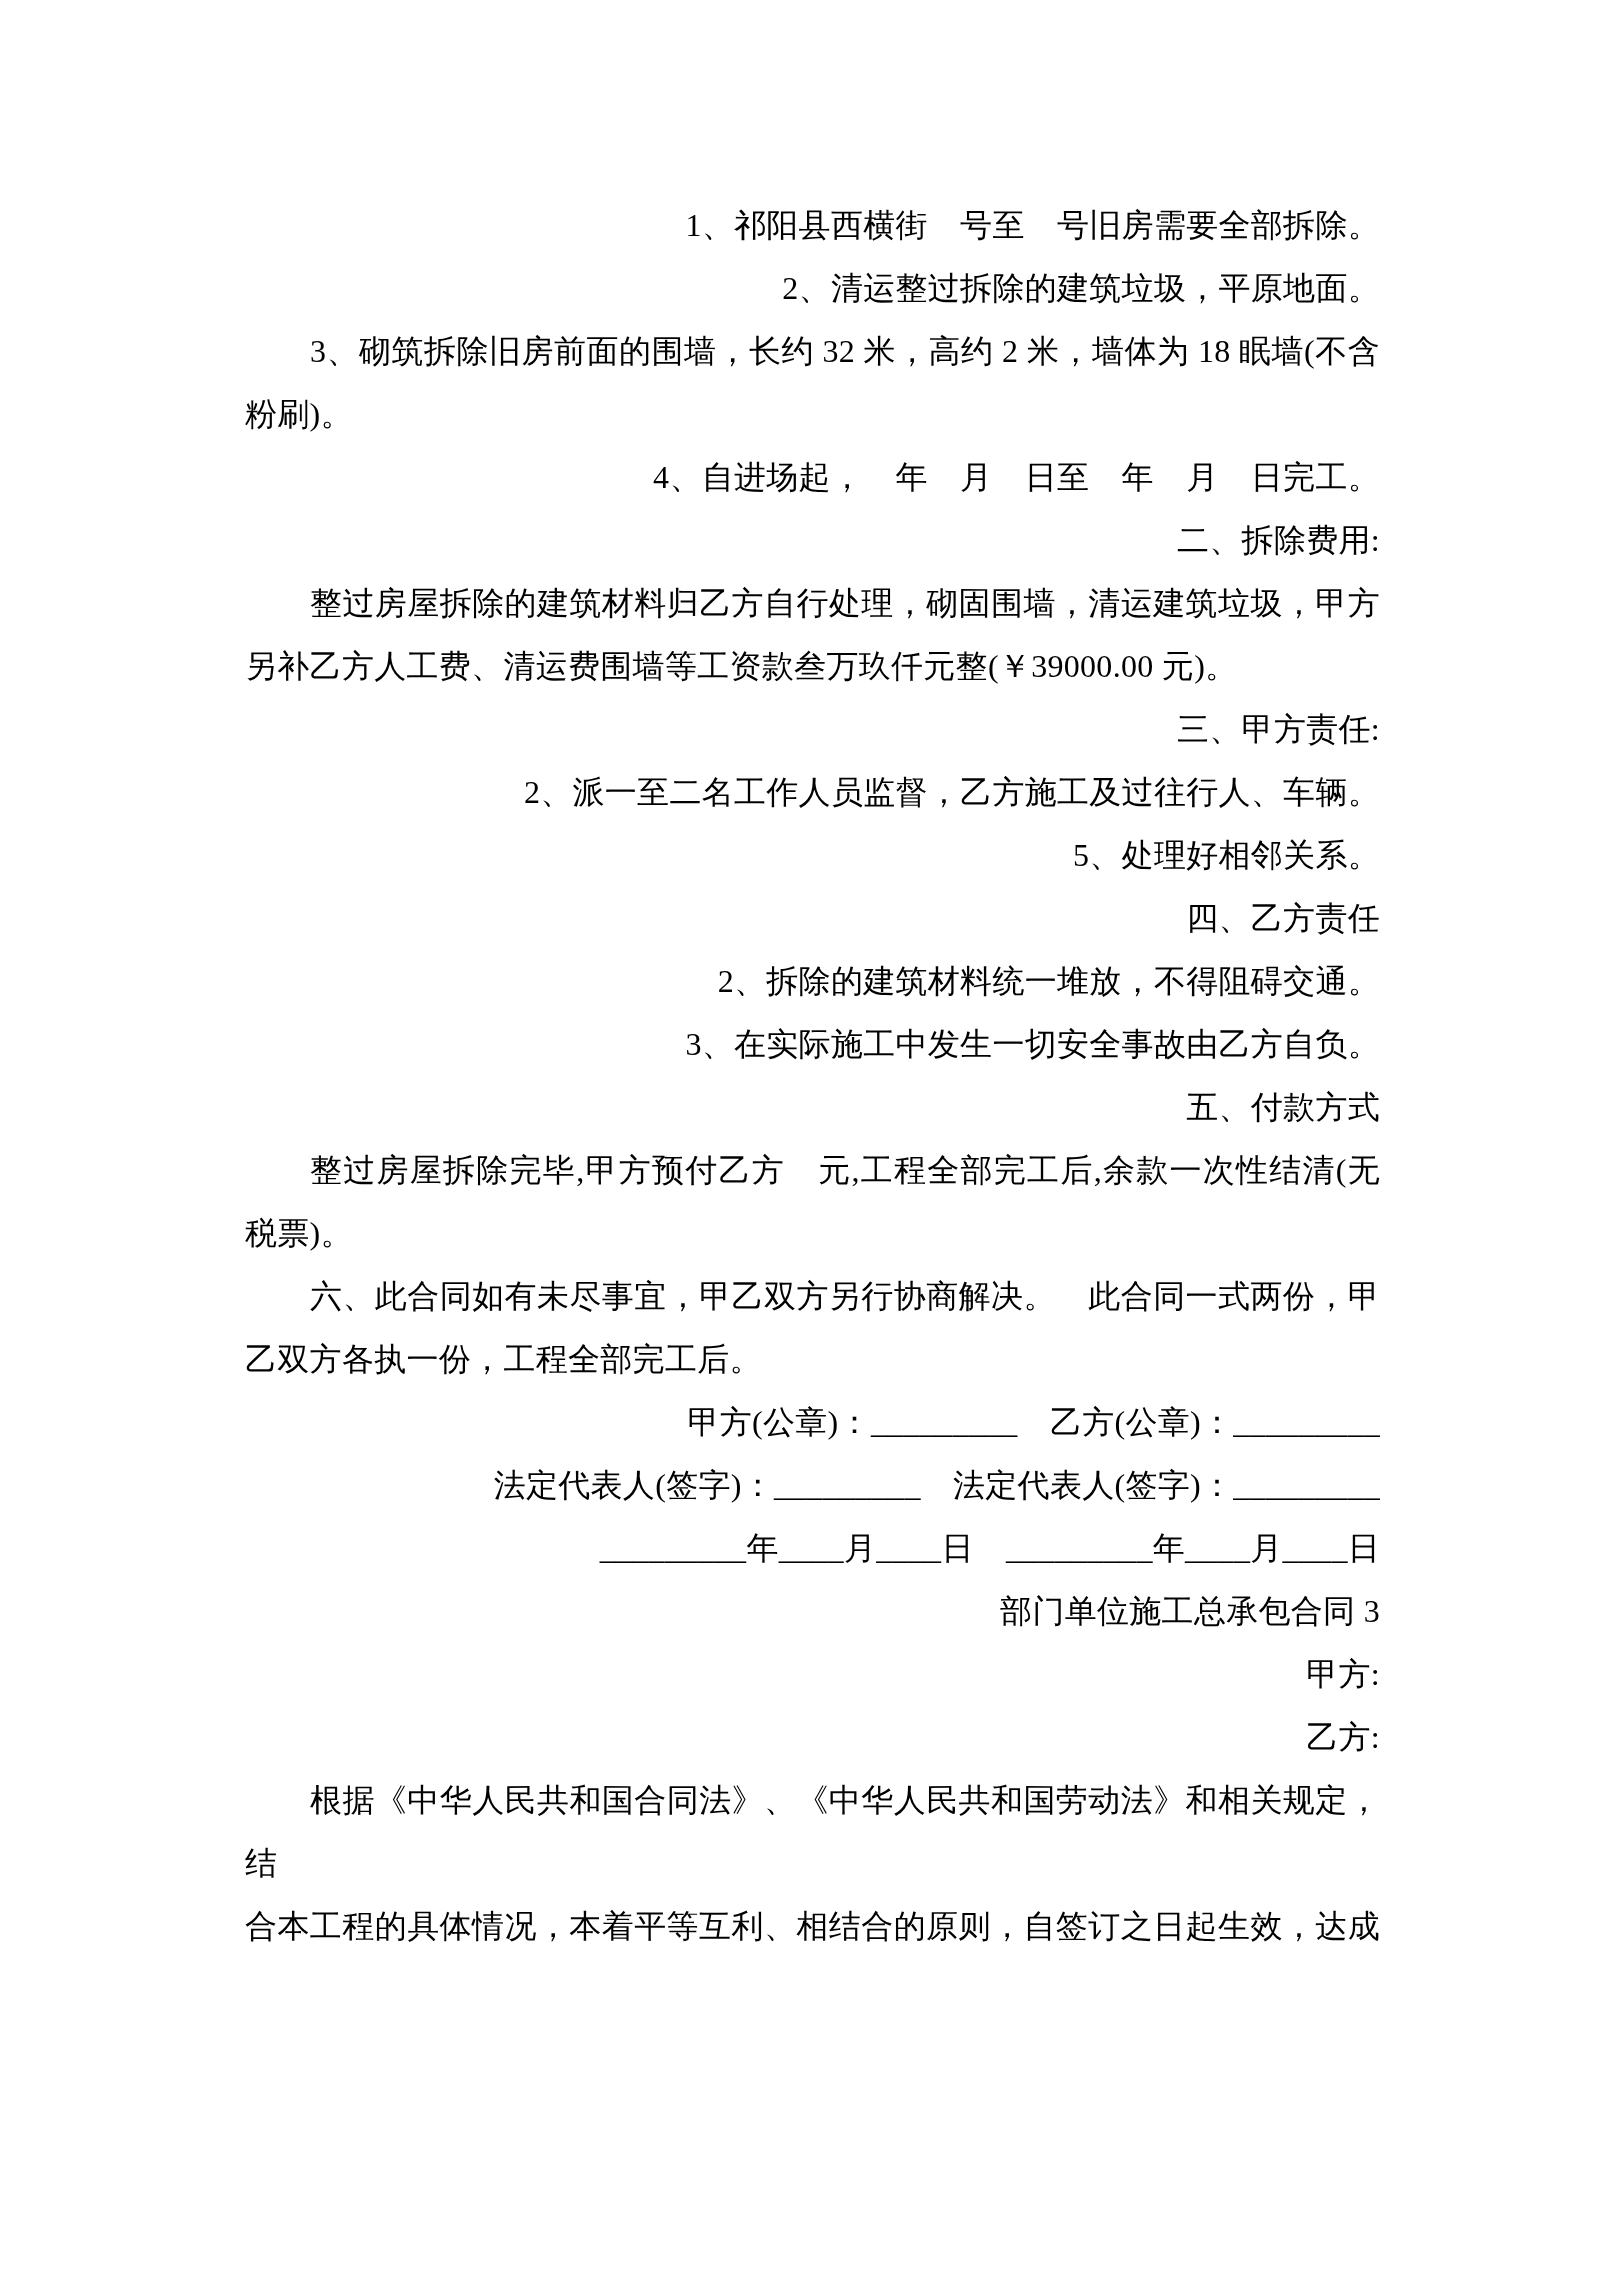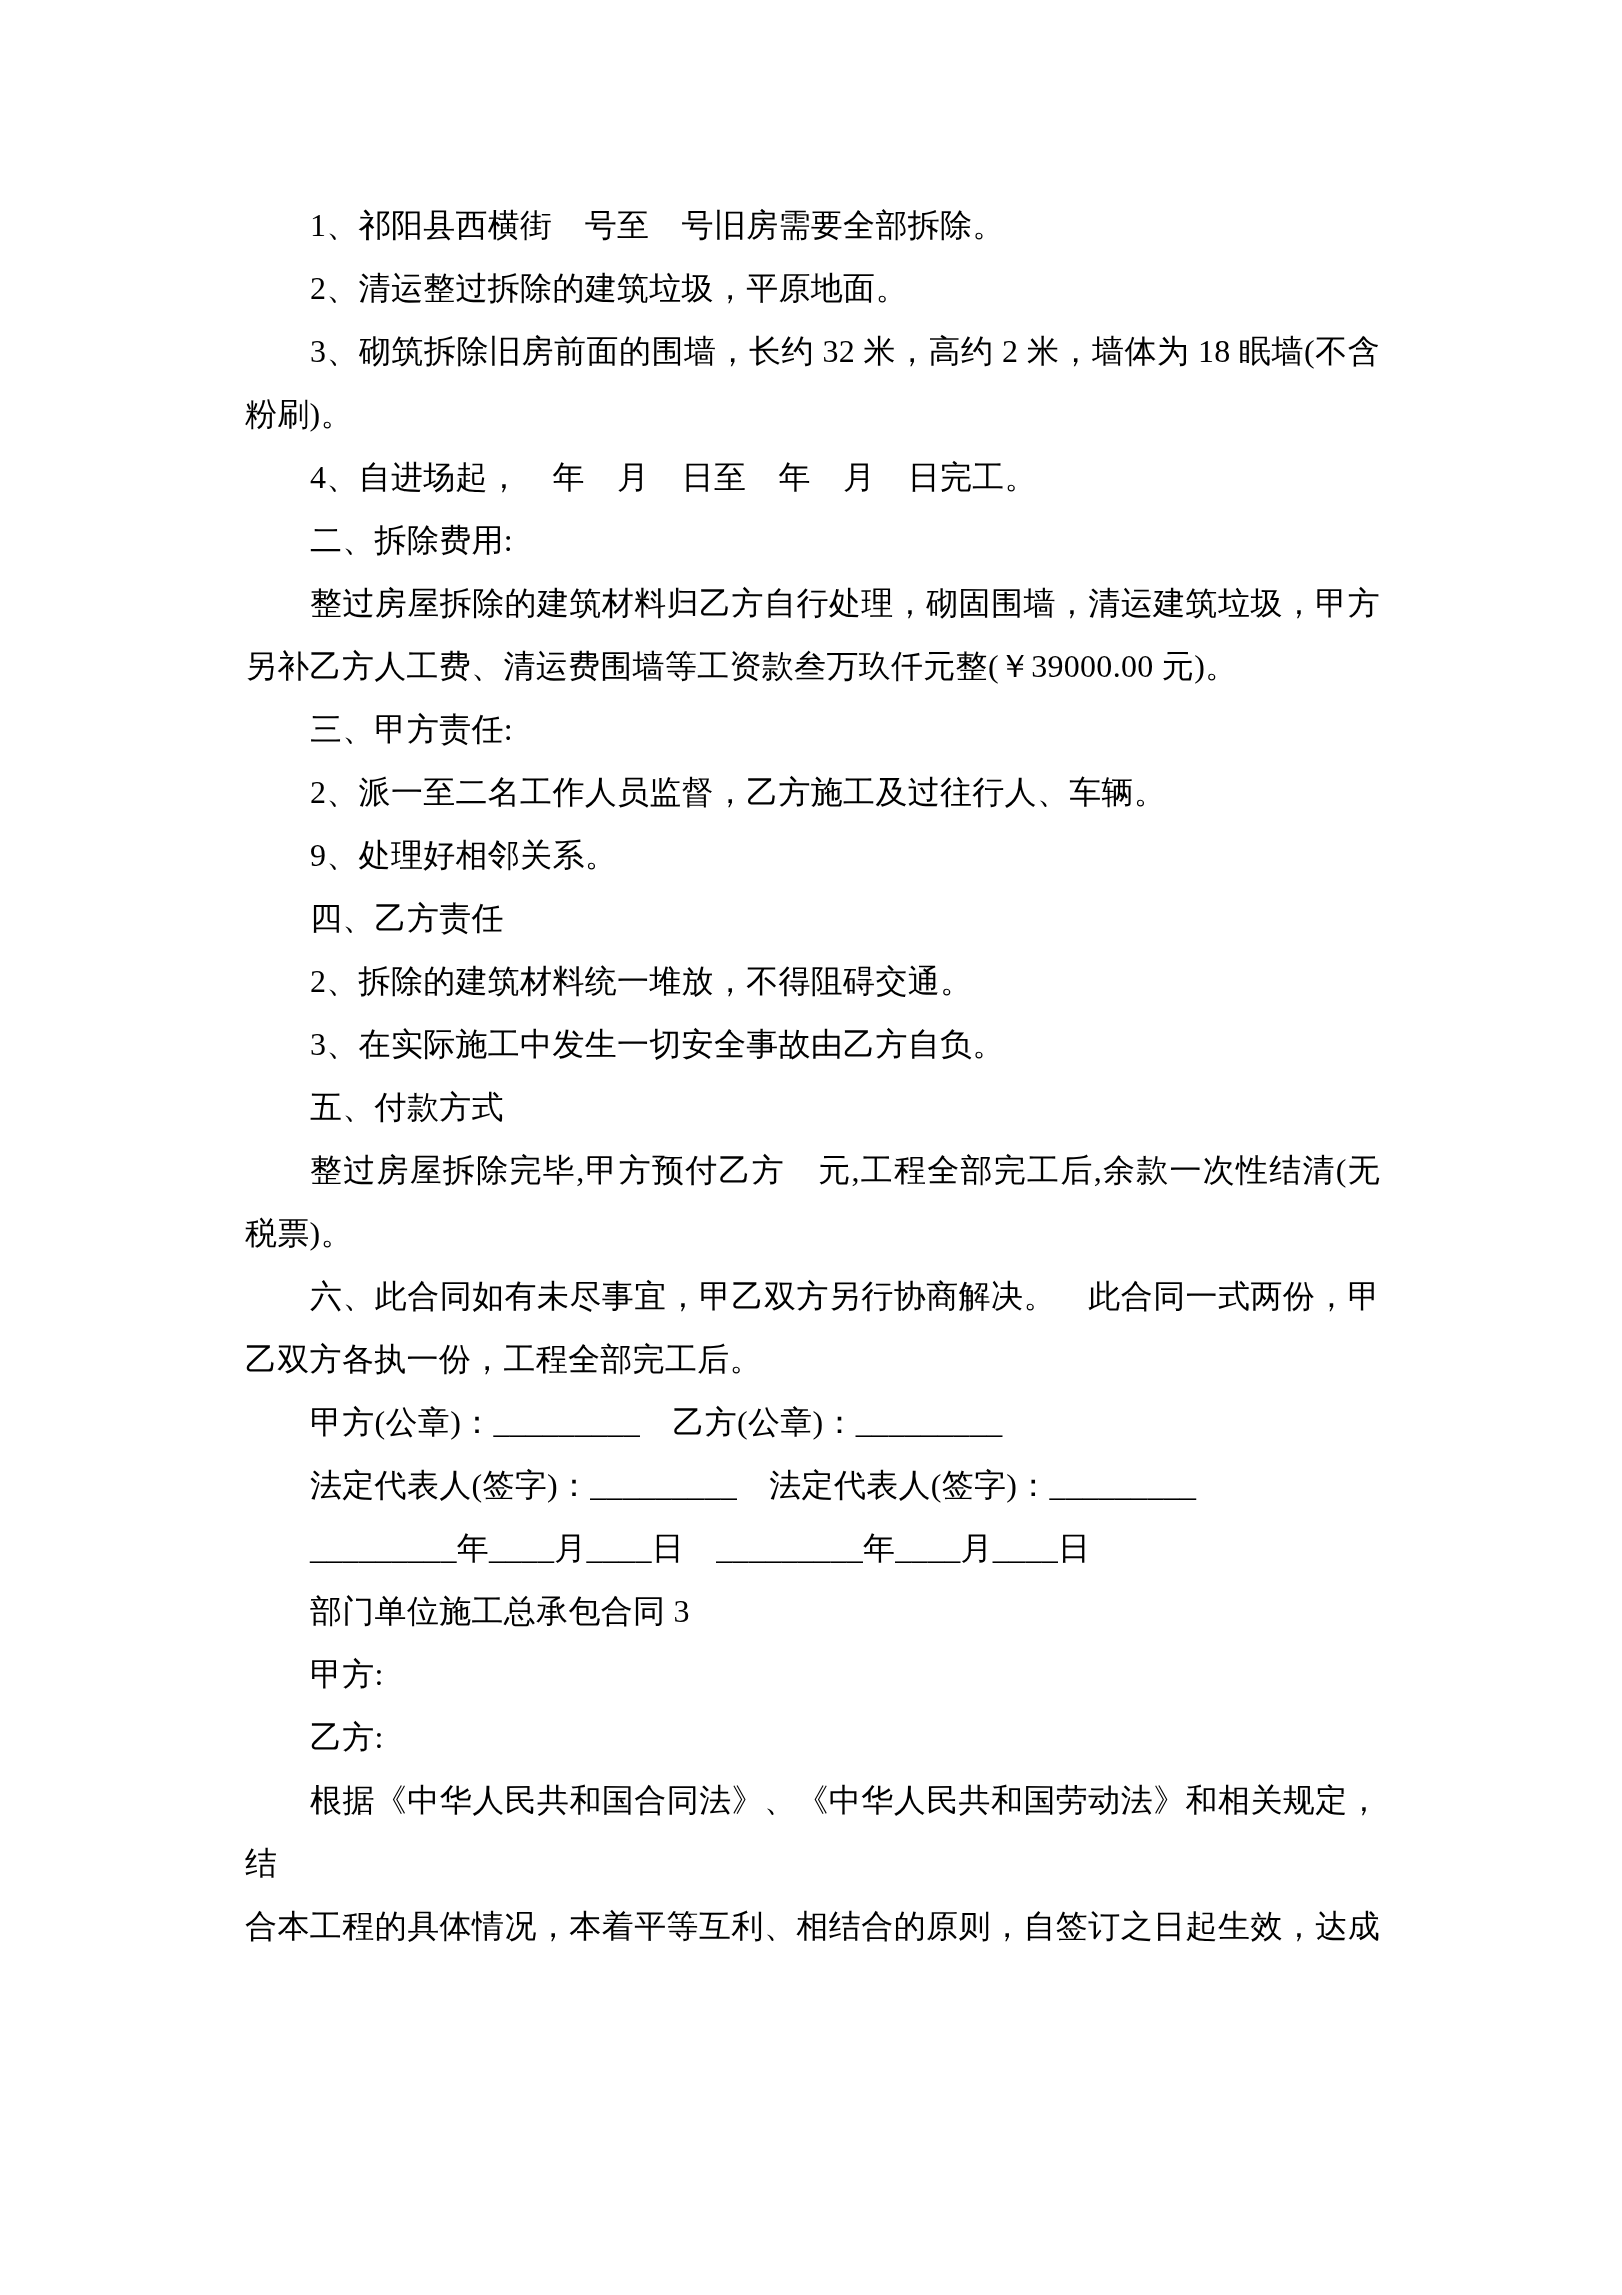--- a/index.html
+++ b/index.html
@@ -25,20 +25,21 @@
   }
   .line {
     font-size: 32px;
     line-height: 63px;
     white-space: pre;
     text-align: left;
     letter-spacing: 0.3px;
   }
   .line.indent {
     text-indent: 65px;
+    text-align: right;
   }
   .line.just {
     white-space: normal;
     text-align: justify;
     text-align-last: justify;
     text-justify: inter-ideograph;
     font-family: Liberation Serif, serif;
   }
 </style>
 </head>
@@ -49,21 +50,21 @@
     <div class="line indent">1、祁阳县西横街　号至　号旧房需要全部拆除。</div>
     <div class="line indent">2、清运整过拆除的建筑垃圾，平原地面。</div>
     <div class="line indent just">3、砌筑拆除旧房前面的围墙，长约 32 米，高约 2 米，墙体为 18 眠墙(不含</div>
     <div class="line">粉刷)。</div>
     <div class="line indent">4、自进场起，　年　月　日至　年　月　日完工。</div>
     <div class="line indent">二、拆除费用:</div>
     <div class="line indent just">整过房屋拆除的建筑材料归乙方自行处理，砌固围墙，清运建筑垃圾，甲方</div>
     <div class="line">另补乙方人工费、清运费围墙等工资款叁万玖仟元整(￥39000.00 元)。</div>
     <div class="line indent">三、甲方责任:</div>
     <div class="line indent">2、派一至二名工作人员监督，乙方施工及过往行人、车辆。</div>
-    <div class="line indent">9、处理好相邻关系。</div>
+    <div class="line indent">5、处理好相邻关系。</div>
     <div class="line indent">四、乙方责任</div>
     <div class="line indent">2、拆除的建筑材料统一堆放，不得阻碍交通。</div>
     <div class="line indent">3、在实际施工中发生一切安全事故由乙方自负。</div>
     <div class="line indent">五、付款方式</div>
     <div class="line indent just">整过房屋拆除完毕,甲方预付乙方　元,工程全部完工后,余款一次性结清(无</div>
     <div class="line">税票)。</div>
     <div class="line indent just">六、此合同如有未尽事宜，甲乙双方另行协商解决。　此合同一式两份，甲</div>
     <div class="line">乙双方各执一份，工程全部完工后。</div>
     <div class="line indent">甲方(公章)：_________　乙方(公章)：_________</div>
     <div class="line indent">法定代表人(签字)：_________　法定代表人(签字)：_________</div>

